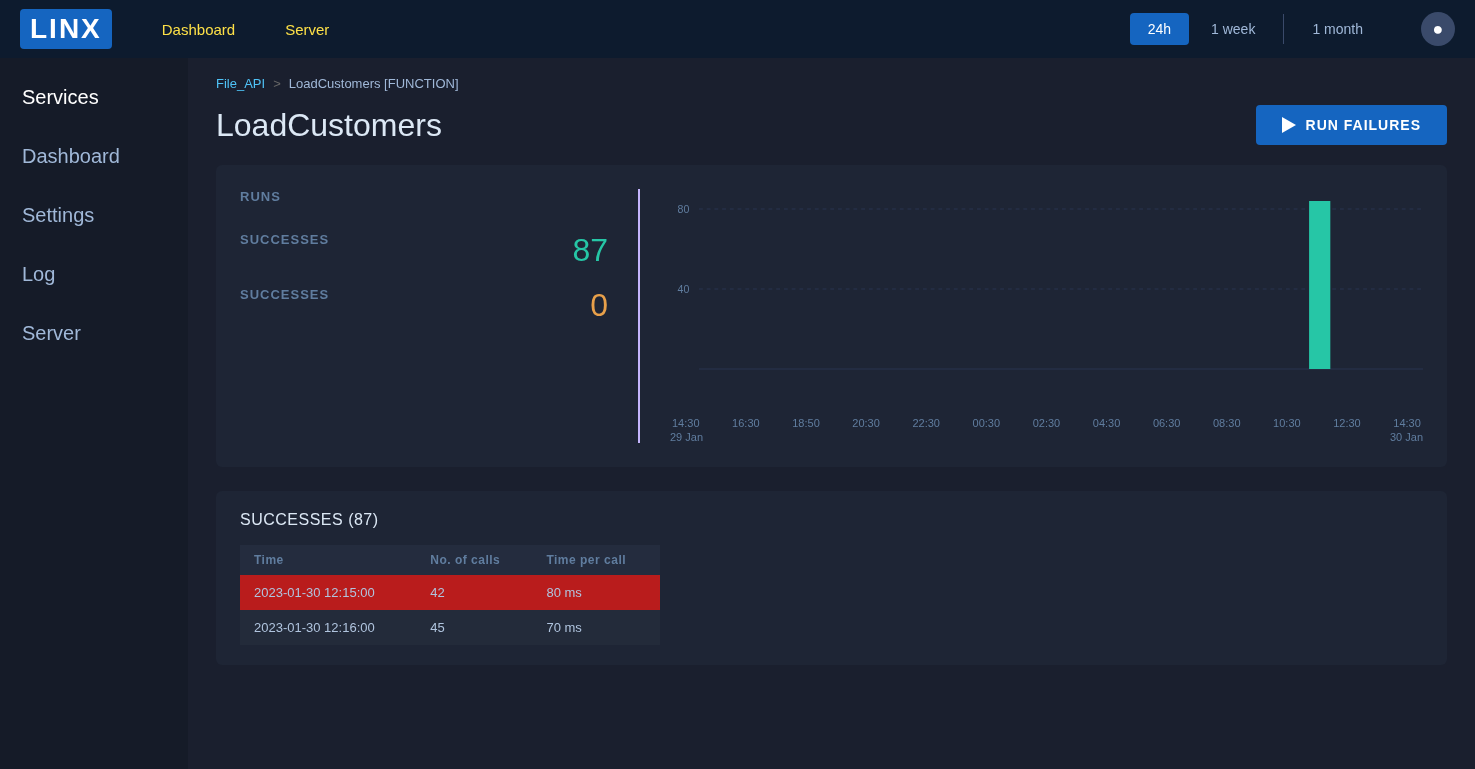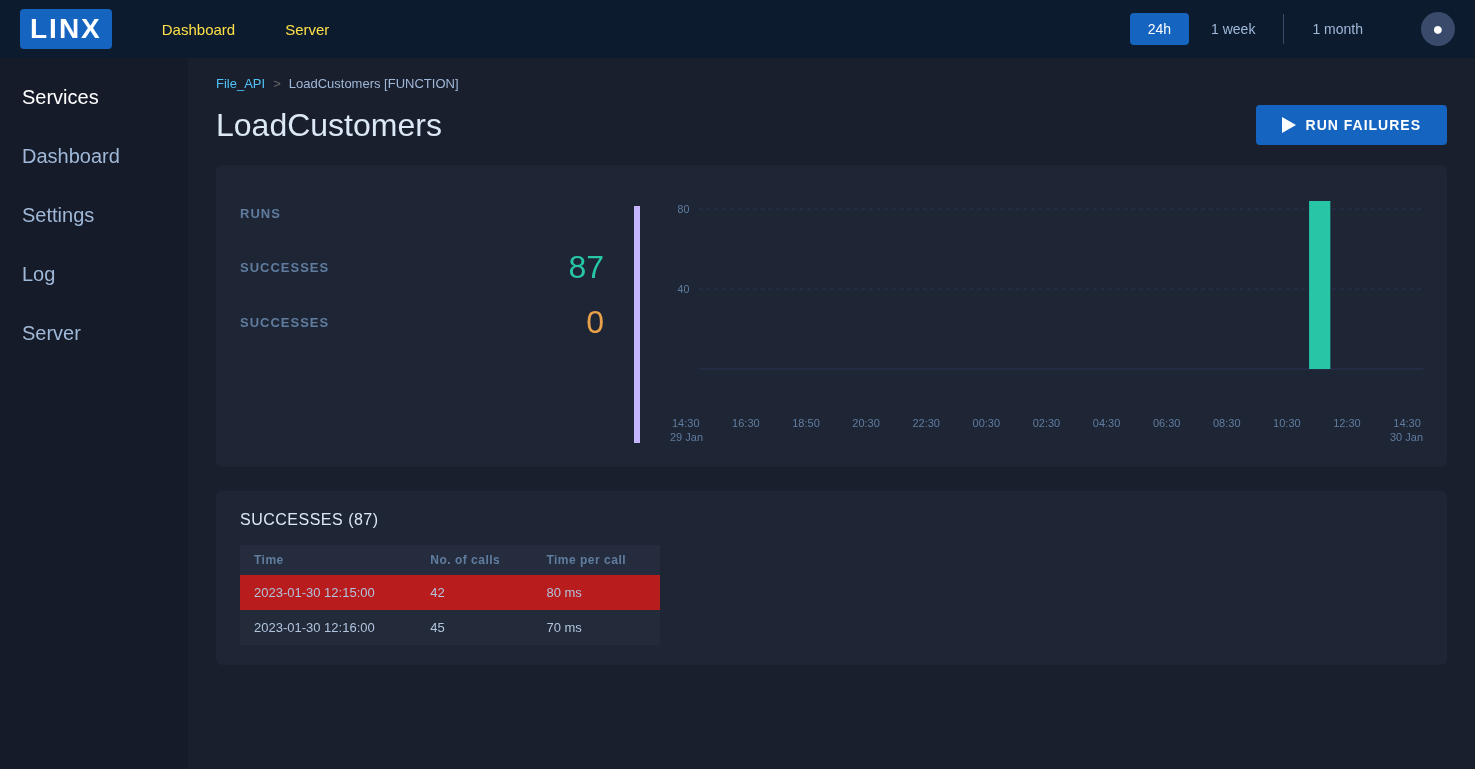--- a/index.html
+++ b/index.html
@@ -163,34 +163,32 @@
       border-radius: 6px;
       padding: 24px;
       display: flex;
       gap: 0;
       margin-bottom: 24px;
     }
     .stats-panel {
       width: 400px;
       flex-shrink: 0;
       padding-right: 30px;
-      border-right: 6px solid #c4b5fd;
-      margin-top: 17px;
+      border-right: 2px solid #c4b5fd;
     }
     .stats-label {
       font-size: 13px;
       font-weight: 600;
       letter-spacing: 1px;
       color: #607d9f;
       margin-bottom: 28px;
     }
     .stat-row {
       display: flex;
       justify-content: space-between;
-      align-items: center;
       margin-bottom: 18px;
     }
     .stat-name {
       font-size: 13px;
       font-weight: 600;
       letter-spacing: 1px;
       color: #607d9f;
     }
     .stat-value {
       font-size: 32px;

